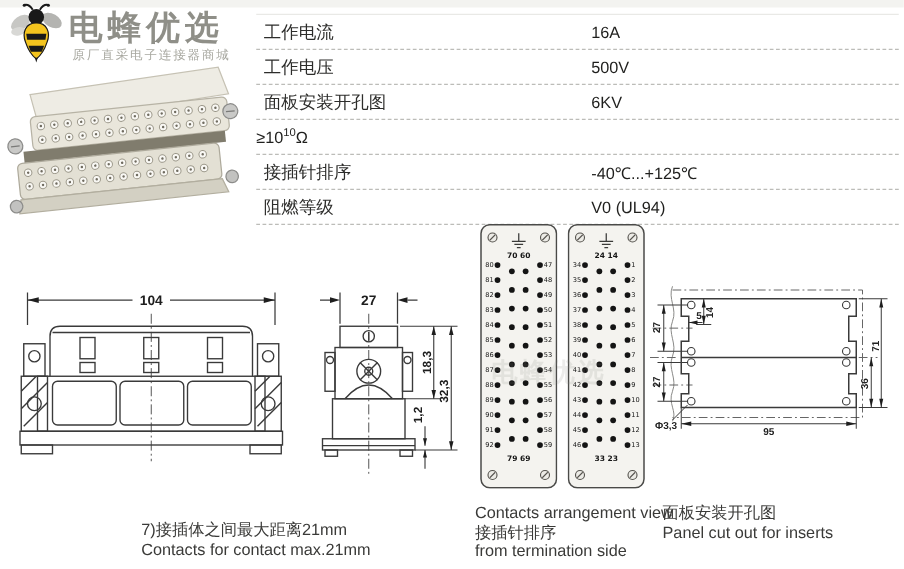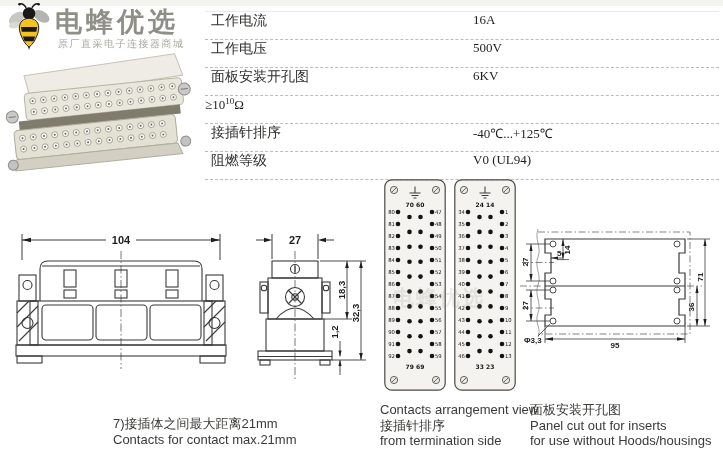--- a/index.html
+++ b/index.html
@@ -4,23 +4,23 @@
 <style>
   *{margin:0;padding:0;box-sizing:border-box}
   html,body{width:723px;height:455px}
   body{position:relative;background:#fff;overflow:hidden;font-family:"Liberation Sans",sans-serif}
   .abs{position:absolute}
   .topband{left:0;top:0;width:723px;height:6px;background:#f3f3f0}
   .brand{left:55px;top:4px;font-size:27px;font-weight:bold;color:#8f8f88;letter-spacing:4px}
   .tagline{left:58px;top:37px;font-size:10px;color:#a8a8a0;letter-spacing:1.5px;z-index:5}
   .logo-svg{left:6px;top:1px;z-index:5}
   .spec-table{left:205px;top:11px;width:514px;border-top:1px solid #e9e9e6}
-  .spec-row{display:flex;align-items:flex-start;height:28px;border-bottom:1px dashed #bcbcb8}
+  .spec-row{display:flex;align-items:center;height:28px;border-bottom:1px dashed #bcbcb8}
   .spec-label{width:268px;padding-left:6px;font-size:14px;color:#2d2d2b;font-family:"Liberation Serif",serif}
-  .spec-value{font-size:13px;color:#1f1f1d;font-family:Liberation Serif, serif}
+  .spec-value{font-size:13px;color:#1f1f1d;font-family:Liberation Sans, sans-serif}
   .spec-value sup{font-size:9px}
   .cap{color:#3a3a38;font-size:13px;line-height:15.5px}
   .watermark{left:393px;top:284px;font-size:21px;font-weight:bold;color:rgba(135,135,130,0.16);letter-spacing:2px;pointer-events:none;z-index:4}
   svg text.dim{font:bold 11px "Liberation Sans",sans-serif;fill:#1e1e1e}
   svg text.dim-m{font:bold 9.5px "Liberation Sans",sans-serif;fill:#1e1e1e}
   svg text.dim-s{font:600 8px "Liberation Sans",sans-serif;fill:#222}
   svg text.pin-hdr{font:bold 6px "DejaVu Sans",sans-serif;fill:#151515}
   svg text.pin-num{font:5.3px "DejaVu Sans",sans-serif;fill:#151515}
   .cl{stroke:#555;stroke-width:.8;stroke-dasharray:8 2.5 1.5 2.5}
   .dd{stroke:#666;stroke-width:.8;stroke-dasharray:7 2.5 1.5 2.5;fill:none}
@@ -554,14 +554,13 @@
   <div>Contacts for contact max.21mm</div>
 </div>
 <div class="abs cap" style="left:380px;top:402px">
   <div>Contacts arrangement view</div>
   <div>接插针排序</div>
   <div>from termination side</div>
 </div>
 <div class="abs cap" style="left:530px;top:402px">
   <div>面板安装开孔图</div>
   <div>Panel cut out for inserts</div>
-  <div>for use without Hoods/housings</div>
 </div>
 
 </body></html>

